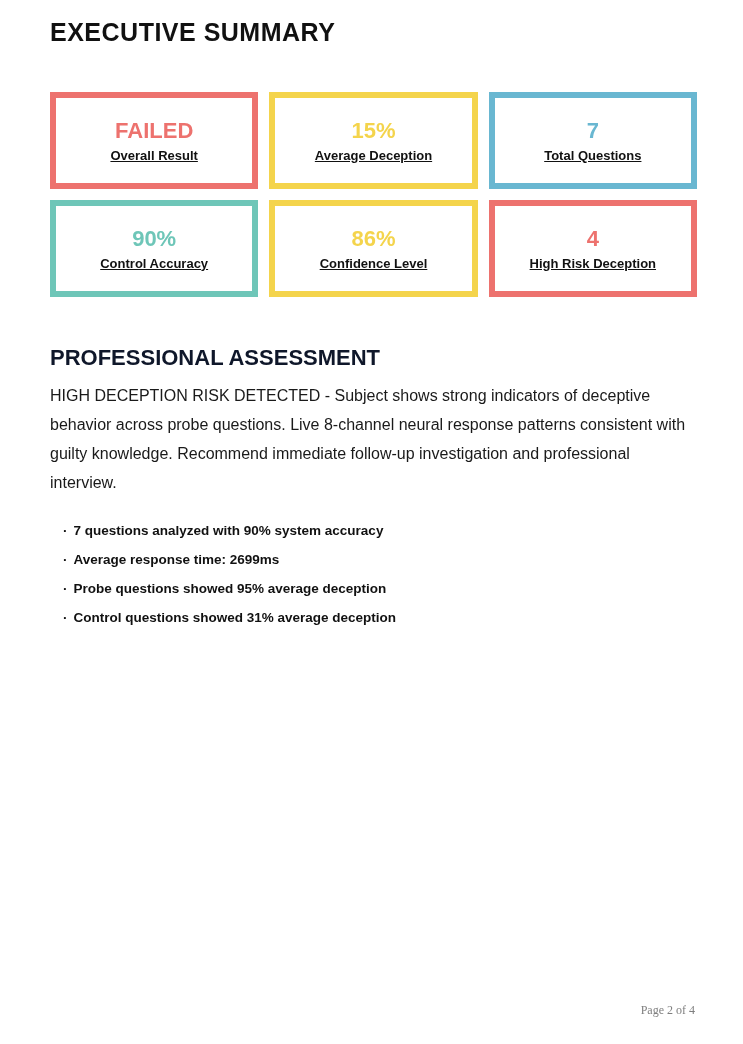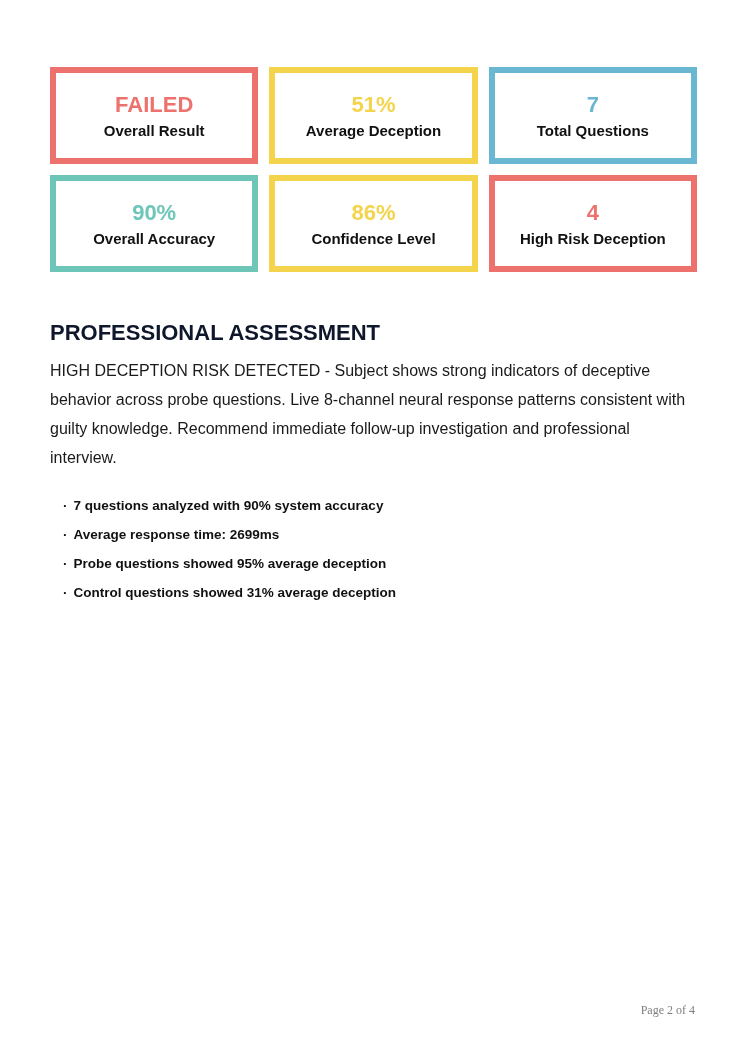--- a/index.html
+++ b/index.html
@@ -40,24 +40,25 @@
     justify-content:center;
     gap:7px;
   }
   .card-value{
     font-size:22px;
     font-weight:bold;
     color:var(--accent);
     line-height:1;
   }
   .card-label{
-    font-size:15px;
+    font-size:13px;
     font-weight:bold;
     color:#111;
     line-height:1;
+    text-decoration:underline;
   }
   .section-heading{
     font-size:22px;
     font-weight:bold;
     line-height:22px;
     margin:0;
     color:#0f172a;
   }
   .assessment-section{margin-top:50px;}
   .assessment-body{
@@ -92,37 +93,38 @@
     font-size:12px;
     color:#7e7e7e;
     font-family:Liberation Serif, serif;
   }
 </style>
 </head>
 <body>
 
 <div class="page">
 
+  <h1 class="doc-title">EXECUTIVE SUMMARY</h1>
 
   <div class="metrics-grid">
     <div class="card" style="--accent: #ED726E;">
       <div class="card-value">FAILED</div>
       <div class="card-label">Overall Result</div>
     </div>
     <div class="card" style="--accent: #F4D44C;">
-      <div class="card-value">51%</div>
+      <div class="card-value">15%</div>
       <div class="card-label">Average Deception</div>
     </div>
     <div class="card" style="--accent: #69B7D1;">
       <div class="card-value">7</div>
       <div class="card-label">Total Questions</div>
     </div>
     <div class="card" style="--accent: #6EC6B8;">
       <div class="card-value">90%</div>
-      <div class="card-label">Overall Accuracy</div>
+      <div class="card-label">Control Accuracy</div>
     </div>
     <div class="card" style="--accent: #F4D44C;">
       <div class="card-value">86%</div>
       <div class="card-label">Confidence Level</div>
     </div>
     <div class="card" style="--accent: #ED726E;">
       <div class="card-value">4</div>
       <div class="card-label">High Risk Deception</div>
     </div>
   </div>

